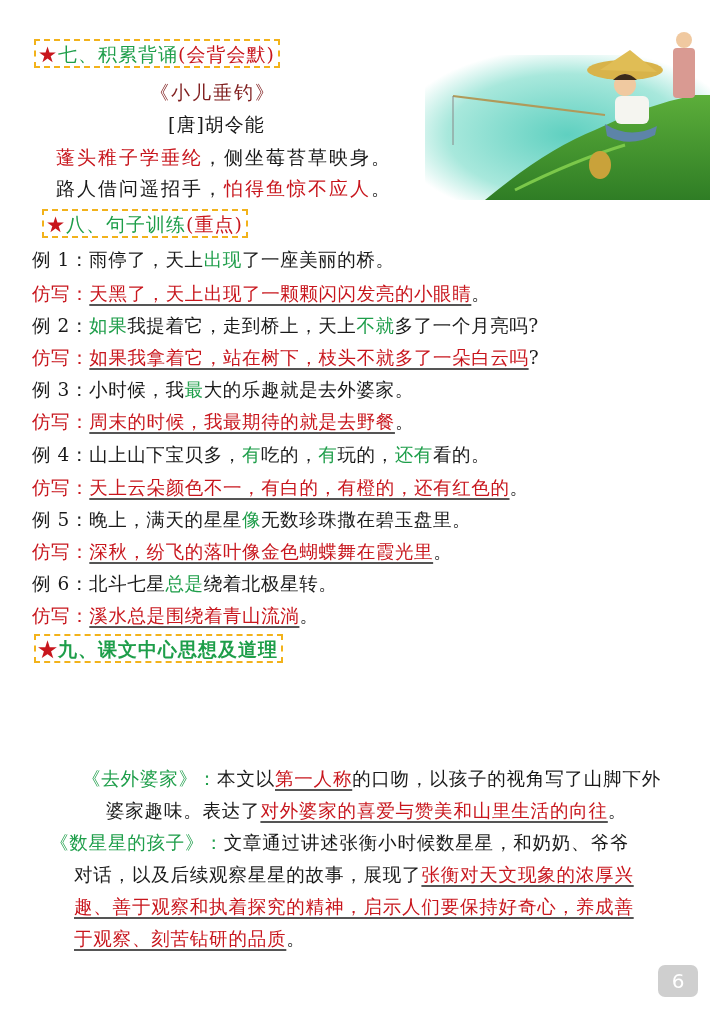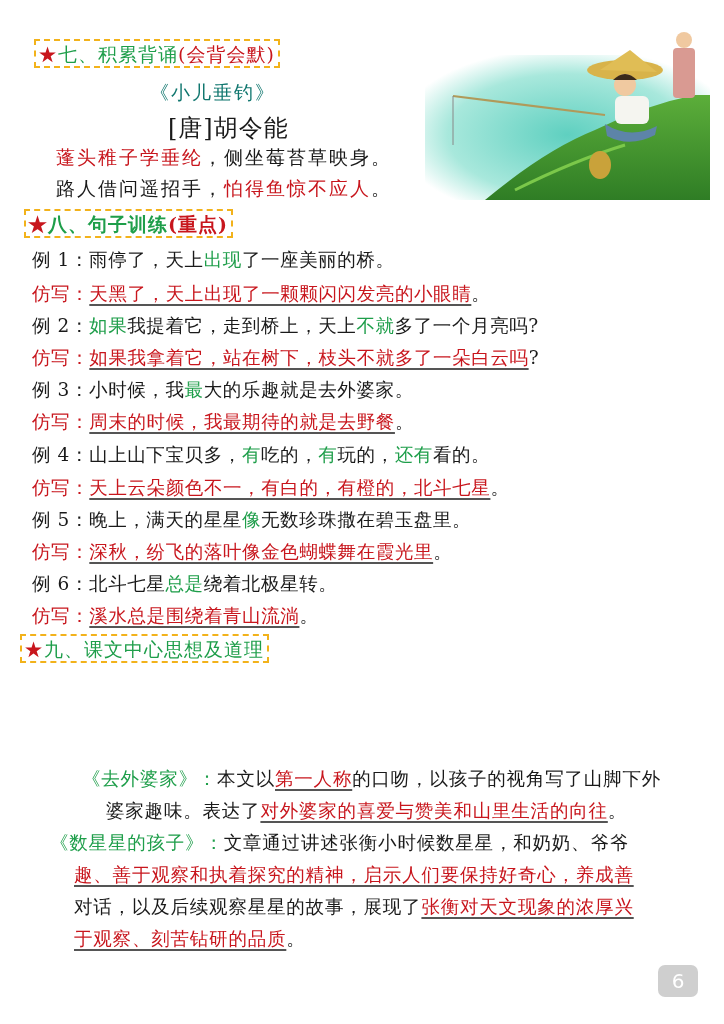--- a/index.html
+++ b/index.html
@@ -18,22 +18,22 @@
   }
   .star { color: #c8161d; }
   .green { color: #1e9e4a; }
   .red { color: #c8161d; }
   .black { color: #1a1a1a; }
   .line {
     position: absolute; left: 32px; font-size: 18.5px; line-height: 24px;
     white-space: nowrap; letter-spacing: 0.6px;
   }
   .ul { text-decoration: underline; text-decoration-color: #555; text-decoration-thickness: 2px; text-underline-offset: 4px; text-align: center; }
-  .poem-title { position: absolute; left: 150px; top: 80px; font-size: 19px; color: #0f766e; letter-spacing: 2px; }
-  .poem-author { position: absolute; left: 168px; top: 112px; font-size: 24px; color: #1a1a1a; letter-spacing: 1px; }
+  .poem-title { position: absolute; left: 150px; top: 80px; font-size: 19px; color: #7f1d1d; letter-spacing: 2px; }
+  .poem-author { position: absolute; left: 168px; top: 112px; font-size: 19px; color: #1a1a1a; letter-spacing: 1px; }
   .poem-line { position: absolute; left: 56px; font-size: 19px; letter-spacing: 2px; white-space: nowrap; }
   .para { position: absolute; left: 34px; width: 660px; font-size: 18.5px; line-height: 32px; letter-spacing: 0.8px; }
   .para .indent { padding-left: 24px; display: block; }
   .illustration {
     position: absolute; left: 425px; top: 20px; width: 285px; height: 180px;
   }
   .page-num {
     position: absolute; left: 658px; top: 965px; width: 40px; height: 32px;
     background: #cfcfcf; border-radius: 7px; color: #ffffff;
     font-family: "DejaVu Sans", sans-serif; font-size: 20px;
@@ -79,21 +79,21 @@
     <polygon points="175,50 205,30 232,52" fill="#e0bd55"></polygon>
     <circle cx="200" cy="65" r="11" fill="#f0c9a0"></circle>
     <path d="M188 60 Q200 48 212 60" fill="#3a2a1a"></path>
     <rect x="190" y="76" width="34" height="28" rx="6" fill="#f5f5f0"></rect>
     <path d="M180 104 Q205 120 232 106 L230 115 Q205 128 182 116 Z" fill="#5d84a8"></path>
     <rect x="248" y="28" width="22" height="50" rx="4" fill="#d99a92"></rect>
     <circle cx="259" cy="20" r="8" fill="#f0c9a0"></circle>
     <ellipse cx="175" cy="145" rx="11" ry="14" fill="#c9a23a"></ellipse>
   </svg>
 
-  <div class="sec-header" style="left:24px; top:209px;font-weight:bold;">
+  <div class="sec-header" style="left:42px; top:209px;">
     <span class="star">★</span><span class="green">八、句子训练</span><span class="red">(重点)</span>
   </div>
 
   <div class="line" style="top:248px;">
     <span>例 1：</span><span>雨停了，天上</span><span class="green">出现</span><span>了一座美丽的桥。</span>
   </div>
   <div class="line red" style="top:282px;">
     <span>仿写：</span><span class="ul">天黑了，天上出现了一颗颗闪闪发亮的小眼睛</span><span class="black">。</span>
   </div>
 
@@ -108,48 +108,48 @@
     <span>例 3：</span><span>小时候，我</span><span class="green">最</span><span>大的乐趣就是去外婆家。</span>
   </div>
   <div class="line red" style="top:410px;">
     <span>仿写：</span><span class="ul">周末的时候，我最期待的就是去野餐</span><span class="black">。</span>
   </div>
 
   <div class="line" style="top:443px;">
     <span>例 4：</span><span>山上山下宝贝多，</span><span class="green">有</span><span>吃的，</span><span class="green">有</span><span>玩的，</span><span class="green">还有</span><span>看的。</span>
   </div>
   <div class="line red" style="top:476px;">
-    <span>仿写：</span><span class="ul">天上云朵颜色不一，有白的，有橙的，北斗七星</span><span class="black">。</span>
+    <span>仿写：</span><span class="ul">天上云朵颜色不一，有白的，有橙的，还有红色的</span><span class="black">。</span>
   </div>
 
   <div class="line" style="top:508px;">
     <span>例 5：</span><span>晚上，满天的星星</span><span class="green">像</span><span>无数珍珠撒在碧玉盘里。</span>
   </div>
   <div class="line red" style="top:540px;">
     <span>仿写：</span><span class="ul">深秋，纷飞的落叶像金色蝴蝶舞在霞光里</span><span class="black">。</span>
   </div>
 
   <div class="line" style="top:572px;">
     <span>例 6：</span><span>北斗七星</span><span class="green">总是</span><span>绕着北极星转。</span>
   </div>
   <div class="line red" style="top:604px;">
     <span>仿写：</span><span class="ul">溪水总是围绕着青山流淌</span><span class="black">。</span>
   </div>
 
-  <div class="sec-header" style="left:20px; top:634px;">
+  <div class="sec-header" style="left:34px; top:634px;font-weight:bold;">
     <span class="star">★</span><span class="green">九、课文中心思想及道理</span>
   </div>
 
 
   <div class="para" style="top:763px;margin-left:48px;">
     <span class="green">《去外婆家》：</span><span>本文以</span><span class="red ul">第一人称</span><span>的口吻，以孩子的视角写了山脚下外</span>
     <span class="indent"><span>婆家趣味。表达了</span><span class="red ul">对外婆家的喜爱与赞美和山里生活的向往</span><span>。</span></span>
   </div>
 
   <div class="para" style="top:827px;margin-left:16px;">
     <span class="green">《数星星的孩子》：</span><span>文章通过讲述张衡小时候数星星，和奶奶、爷爷</span>
+    <span class="indent"><span>对话，以及后续观察星星的故事，展现了</span><span class="red ul">张衡对天文现象的浓厚兴</span></span>
     <span class="indent"><span class="red ul">趣、善于观察和执着探究的精神，启示人们要保持好奇心，养成善</span></span>
-    <span class="indent"><span>对话，以及后续观察星星的故事，展现了</span><span class="red ul">张衡对天文现象的浓厚兴</span></span>
     <span class="indent"><span class="red ul">于观察、刻苦钻研的品质</span><span>。</span></span>
   </div>
 
   <div class="page-num">6</div>
 </div>
 
 </body></html>

